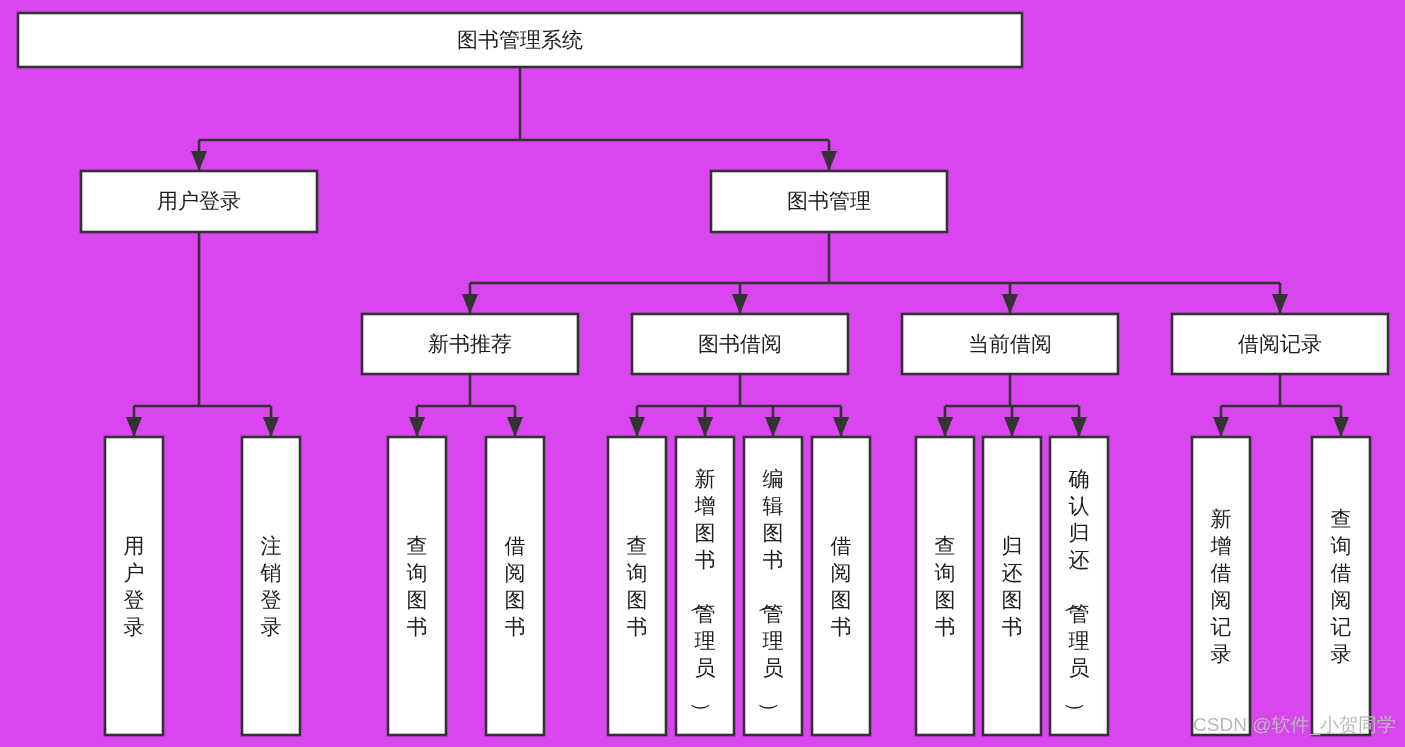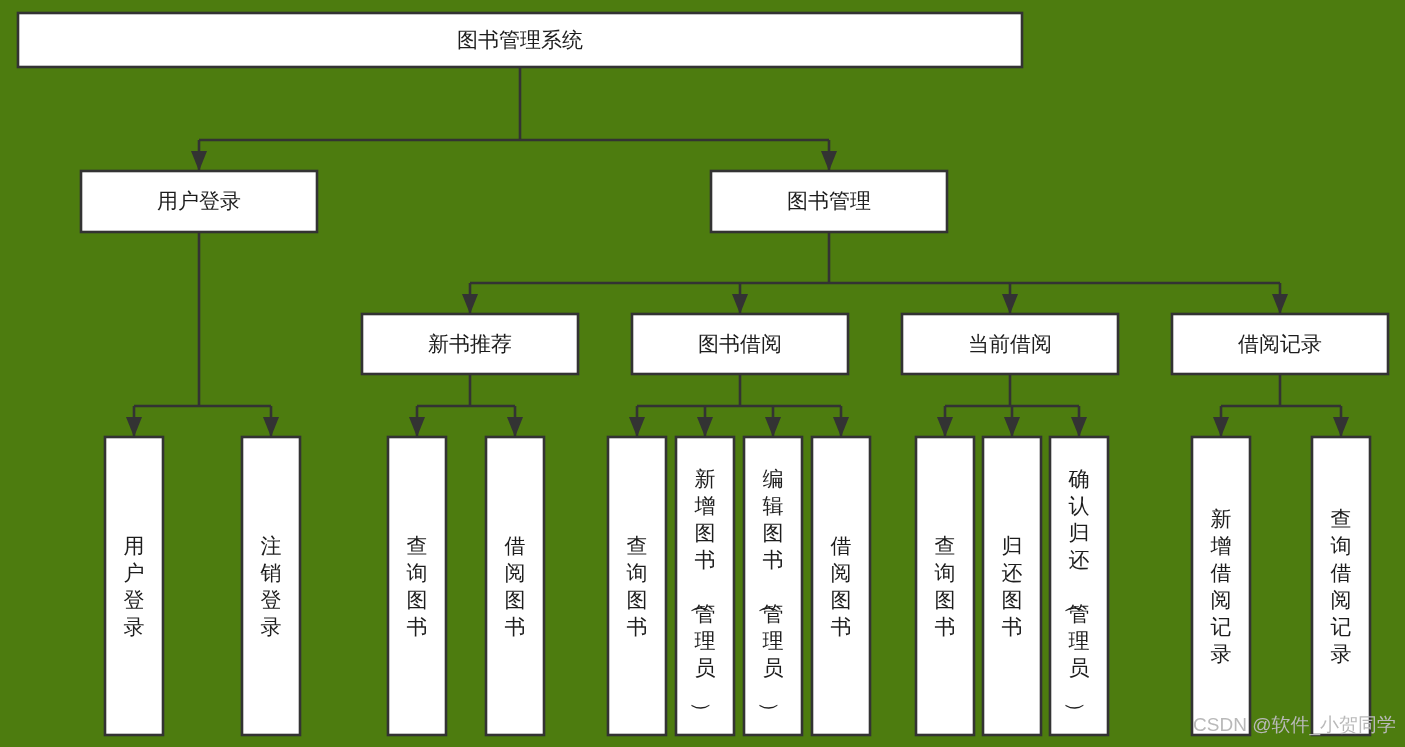--- a/index.html
+++ b/index.html
@@ -11,21 +11,21 @@
   body {
     width: 1405px;
     height: 747px;
     font-family: "Liberation Sans", "DejaVu Sans", sans-serif;
     overflow: hidden;
   }
   #diagram-root {
     position: relative;
     width: 1405px;
     height: 747px;
-    background: #4d7c0f;
+    background: #d946ef;
   }
   svg.diagram-canvas {
     position: absolute;
     top: 0;
     left: 0;
     width: 1405px;
     height: 747px;
   }
   .node-box {
     fill: #ffffff;

